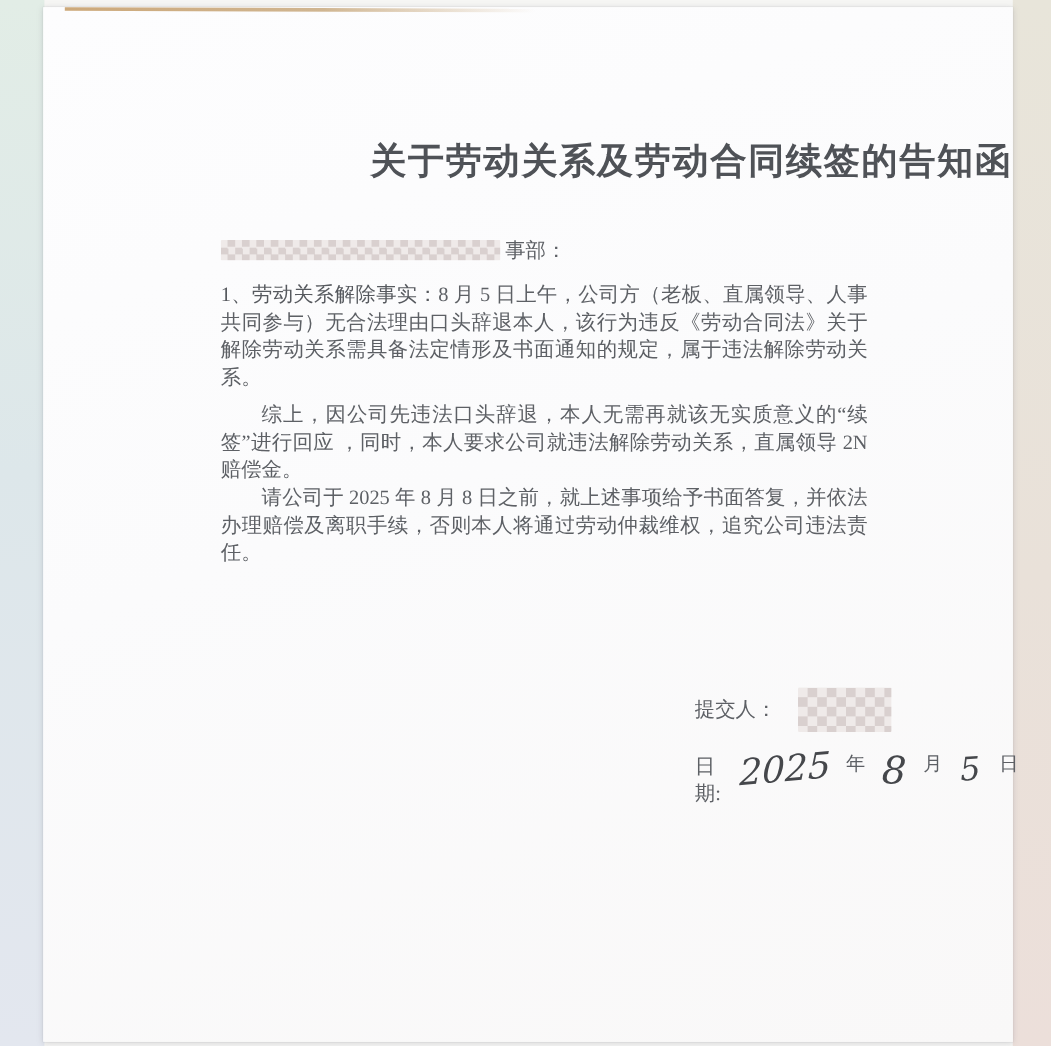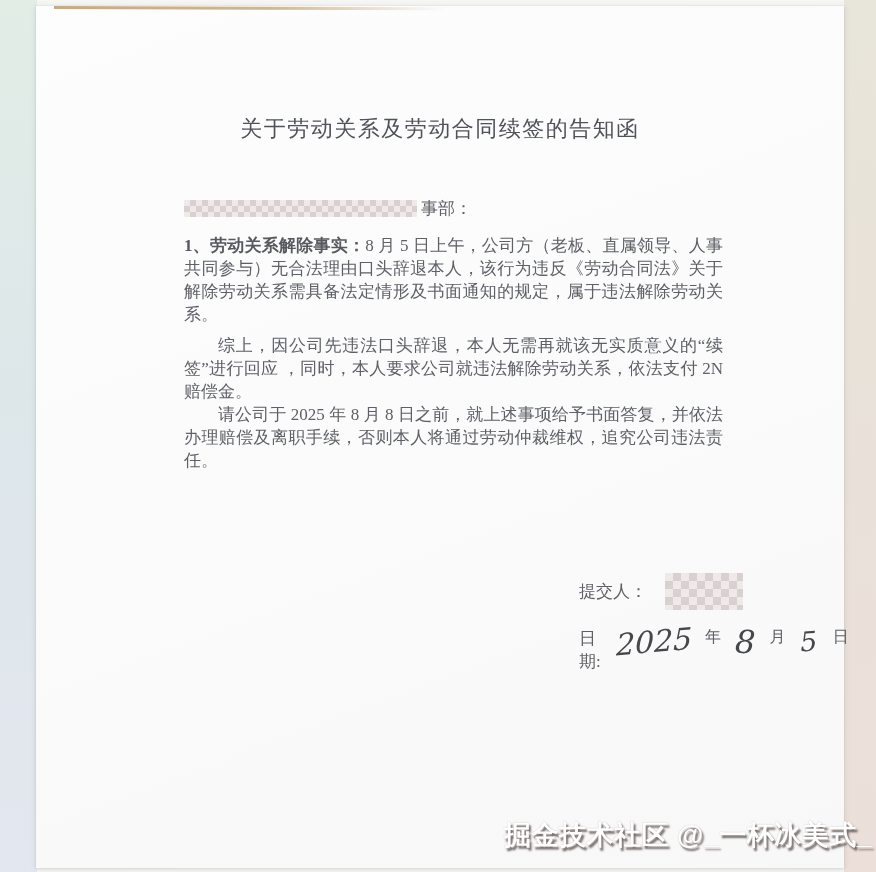--- a/index.html
+++ b/index.html
@@ -23,31 +23,31 @@
   .bg-left{position:absolute;left:0;top:0;width:37px;height:872px;
     background:linear-gradient(var(--bg-left-top), #dde7ea 45%, var(--bg-left-bottom));}
   .bg-right{position:absolute;right:0;top:0;width:32px;height:872px;
     background:linear-gradient(var(--bg-right-top), #e9e1d9 55%, var(--bg-right-bottom));}
   .paper{position:absolute;left:36px;top:6px;width:808px;height:862px;
     background:linear-gradient(160deg,#fdfdfe 0%, var(--paper) 45%, #f9f8f8 100%);
     box-shadow:0 1px 5px rgba(125,125,138,.28), 0 0 1px rgba(120,120,130,.25);}
   .paper-top-edge{position:absolute;left:18px;top:0;width:392px;height:3px;opacity:.85;
     transform:rotate(.2deg);transform-origin:left top;
     background:linear-gradient(to right, var(--edge-line), #c8a97e 55%, rgba(200,169,126,0));}
-  .title{position:absolute;top:108px;left:0;width:100%;text-align:center;
-    font-size:22px;font-weight:normal;letter-spacing:1.5px;color:var(--title);}
+  .title{position:absolute;top:108px;left:0;width:100%;text-align:right;
+    font-size:30px;font-weight:bold;letter-spacing:1.5px;color:var(--title);}
   .doc-body{position:absolute;left:148px;top:191px;width:539px;
     font-size:17px;line-height:23px;color:var(--text);text-align:justify;}
   .doc-body p{margin:0;}
   .indent{text-indent:2em;}
   .intro{margin-top:16px !important;}
   .item1{margin-top:14px !important;}
   .closing1{margin-top:8px !important;}
   .notice{margin-top:10px !important;}
-  b{font-weight:bold;color:#56595e;}
+  b{font-weight:normal;color:#56595e;}
   .mosaic{display:inline-block;vertical-align:-3px;border-radius:1px;
     background:repeating-conic-gradient(var(--mosaic-dark) 0% 25%, var(--mosaic-light) 0% 50%);
     background-size:12px 12px;}
   .m-salutation{width:233px;height:17px;margin-right:4px;}
   .m-boss{width:52px;height:17px;margin:0 2px;}
   .m-leader{width:44px;height:17px;margin:0 2px;}
   .m-tail{width:16px;height:17px;margin-left:2px;}
   .m-name{width:78px;height:37px;background-size:16px 16px;margin-left:6px;vertical-align:middle;}
   .sig{position:absolute;left:543px;top:567px;color:var(--text);font-size:17px;}
   .sig-row{display:flex;align-items:center;gap:12px;}
@@ -75,21 +75,21 @@
 
     <h1 class="title">关于劳动关系及劳动合同续签的告知函</h1>
 
     <div class="doc-body">
       <p class="salutation"><span class="mosaic m-salutation"></span><span>事部：</span></p>
 
 
       <p class="item1"><b>1、劳动关系解除事实：</b><span>8 月 5 日上午，公司方（老板、直属领导、人事共同参与）无合法理由口头辞退本人，该行为违反《劳动合同法》关于解除劳动关系需具备法定情形及书面通知的规定，属于违法解除劳动关系。</span></p>
 
 
-      <p class="closing1 indent">综上，因公司先违法口头辞退，本人无需再就该无实质意义的“续签”进行回应 ，同时，本人要求公司就违法解除劳动关系，依法支付 2N 赔偿金。</p>
+      <p class="closing1 indent">综上，因公司先违法口头辞退，本人无需再就该无实质意义的“续签”进行回应 ，同时，本人要求公司就违法解除劳动关系，直属领导 2N 赔偿金。</p>
 
       <p class="closing2 indent">请公司于 2025 年 8 月 8 日之前，就上述事项给予书面答复，并依法办理赔偿及离职手续，否则本人将通过劳动仲裁维权，追究公司违法责任。</p>
 
     </div>
 
     <div class="sig">
       <div class="sig-row">
         <span>提交人：</span>
           <span class="mosaic m-name"></span>
       </div>
@@ -98,14 +98,13 @@
           <span class="hand hand-year">2025</span>
           <span class="date-unit">年</span>
           <span class="hand hand-month">8</span>
           <span class="date-unit">月</span>
           <span class="hand hand-day">5</span>
           <span class="date-unit">日</span>
       </div>
     </div>
   </div>
 
-  <div class="watermark">掘金技术社区 @_一杯冰美式_</div>
 </div>
 
 </body></html>

